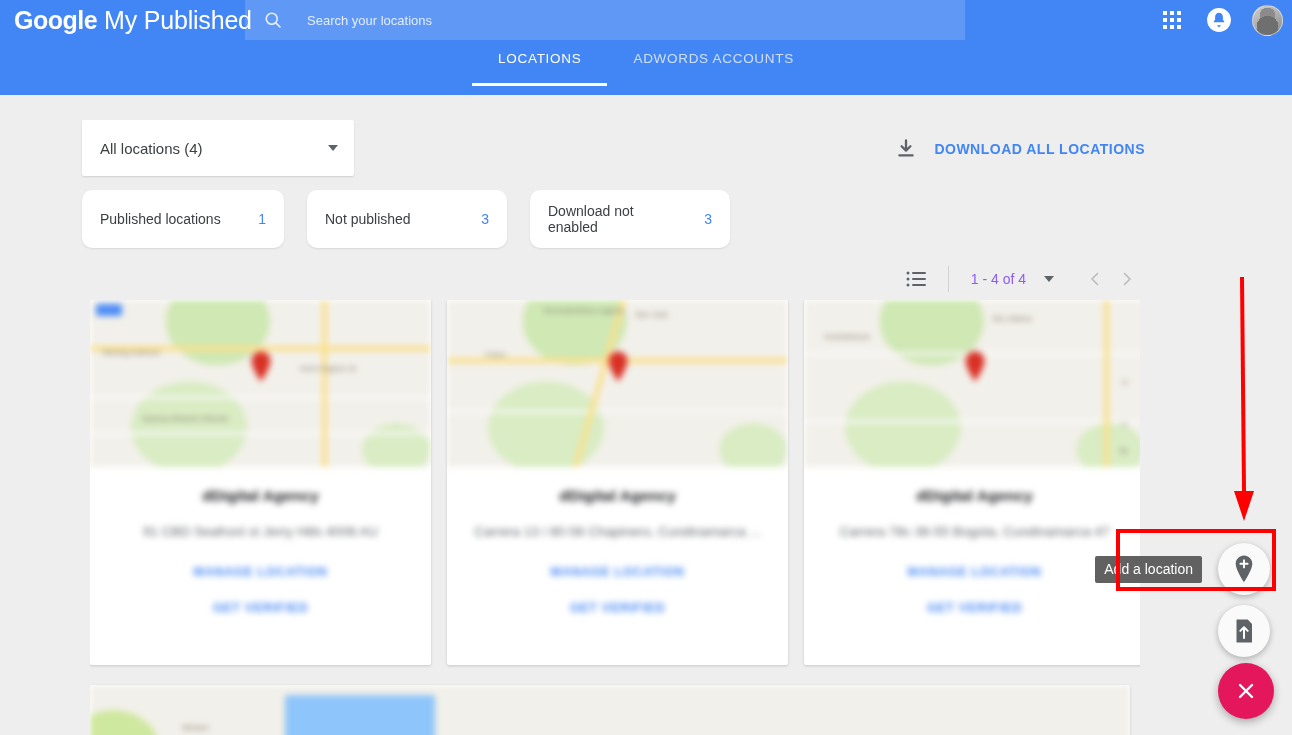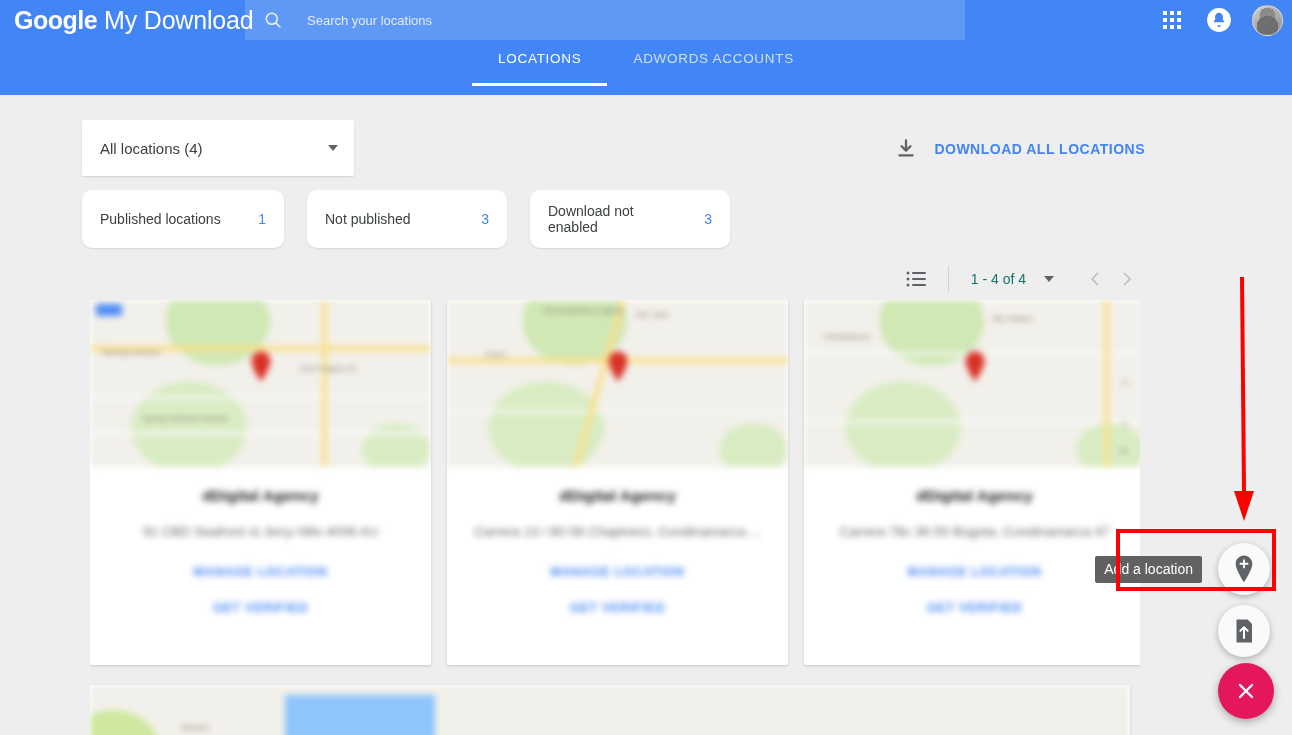--- a/index.html
+++ b/index.html
@@ -201,21 +201,21 @@
     top: 168px; right: 152px;
     display: flex; align-items: center;
     height: 32px;
   }
   .list-view-btn {
     width: 30px; height: 26px;
     display: flex; align-items: center; justify-content: center;
     cursor: pointer; margin-right: 16px;
   }
   .vdivider { width: 1px; height: 26px; background: #d2d2d2; margin-right: 22px; }
-  .page-range { font-size: 14px; color: #0f766e; margin-right: 18px; }
+  .page-range { font-size: 14px; color: #8b5cf6; margin-right: 18px; }
   .page-caret {
     width: 0; height: 0;
     border-left: 5.5px solid transparent;
     border-right: 5.5px solid transparent;
     border-top: 6px solid #5f6368;
     cursor: pointer; margin-right: 22px;
   }
   .chev { width: 26px; height: 26px; display: flex; align-items: center; justify-content: center; cursor: pointer; margin-left: 6px; }
 
   
@@ -351,21 +351,21 @@
   }
 </style>
 </head>
 <body>
 
 <div class="header">
   <div class="header-top">
 
     <div class="brand">
       <span class="brand-google">Google</span>
-      <span class="brand-product">My Download</span>
+      <span class="brand-product">My Published</span>
     </div>
 
     <div class="search-wrap">
       <svg class="search-icon" viewBox="0 0 24 24">
         <circle cx="10.5" cy="10.5" r="6.6" fill="none" stroke="#ffffff" stroke-width="1.9"></circle>
         <line x1="15.4" y1="15.4" x2="20.4" y2="20.4" stroke="#ffffff" stroke-width="1.9" stroke-linecap="round"></line>
       </svg>
       <input class="search-input" type="text" placeholder="Search your locations" style="">
     </div>
 

